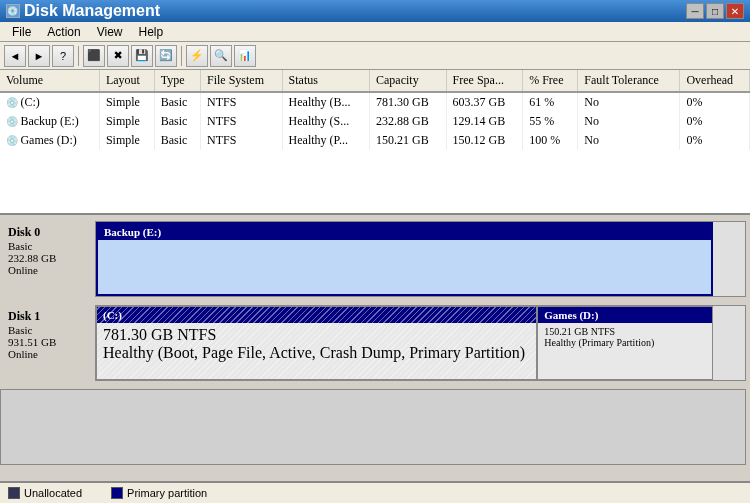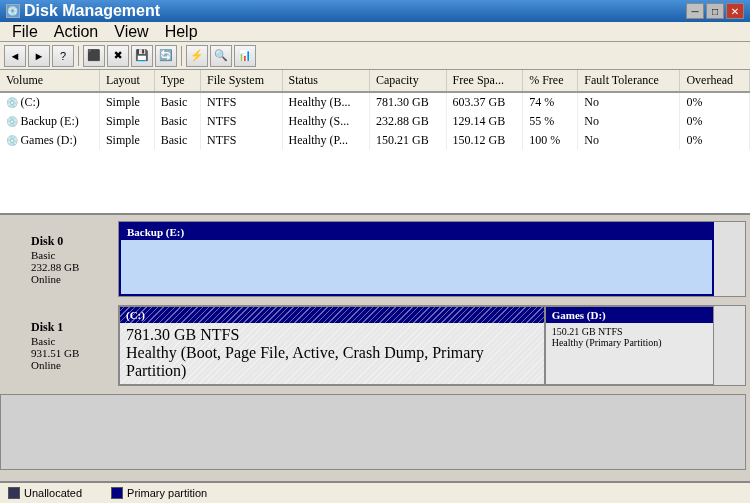--- a/index.html
+++ b/index.html
@@ -55,21 +55,21 @@
       background: #f0ece0;
       height: 20px;
       display: flex;
       align-items: center;
       padding: 0 4px;
       border-bottom: 1px solid #999;
     }
     .menu-item {
       padding: 2px 8px;
       cursor: pointer;
-      font-size: 16px;
+      font-size: 12px;
     }
 
     
     .toolbar {
       background: #f0ece0;
       height: 28px;
       display: flex;
       align-items: center;
       padding: 2px 4px;
       gap: 2px;
@@ -140,22 +140,21 @@
       min-height: 80px;
     }
     .disk-label {
       width: 95px;
       min-width: 95px;
       padding: 6px 8px;
       font-size: 11px;
       background: #d4d0c8;
       display: flex;
       flex-direction: column;
-      justify-content: center;
-      margin-left: 23px;
+      justify-content: flex-start;
     }
     .disk-label strong { font-size: 12px; font-weight: bold; }
     .disk-content {
       flex: 1;
       display: flex;
       border: 1px solid #888;
       background: #e0e0e0;
       margin-right: 4px;
     }
     .partition {
@@ -267,21 +266,21 @@
       </thead>
       <tbody id="volume-tbody">
       <tr>
             <td><span style="display:inline-flex;align-items:center;gap:2px;"><span style="font-size:10px;">💿</span> (C:)</span></td>
             <td>Simple</td>
             <td>Basic</td>
             <td>NTFS</td>
             <td>Healthy (B...</td>
             <td>781.30 GB</td>
             <td>603.37 GB</td>
-            <td>74 %</td>
+            <td>61 %</td>
             <td>No</td>
             <td>0%</td>
           </tr>
           <tr>
             <td><span style="display:inline-flex;align-items:center;gap:2px;"><span style="font-size:10px;">💿</span> Backup (E:)</span></td>
             <td>Simple</td>
             <td>Basic</td>
             <td>NTFS</td>
             <td>Healthy (S...</td>
             <td>232.88 GB</td>

